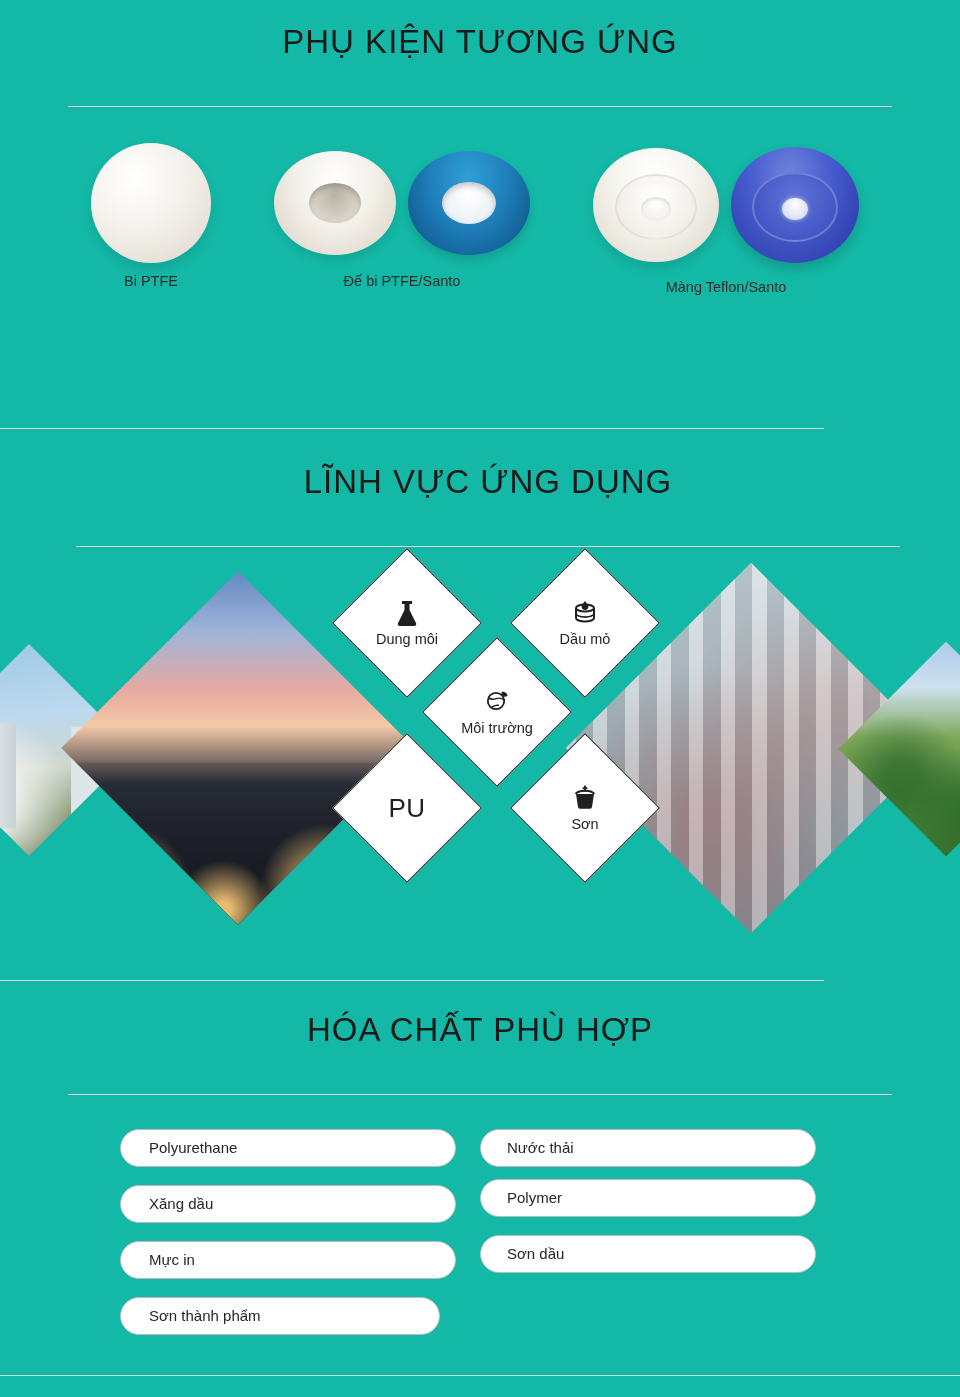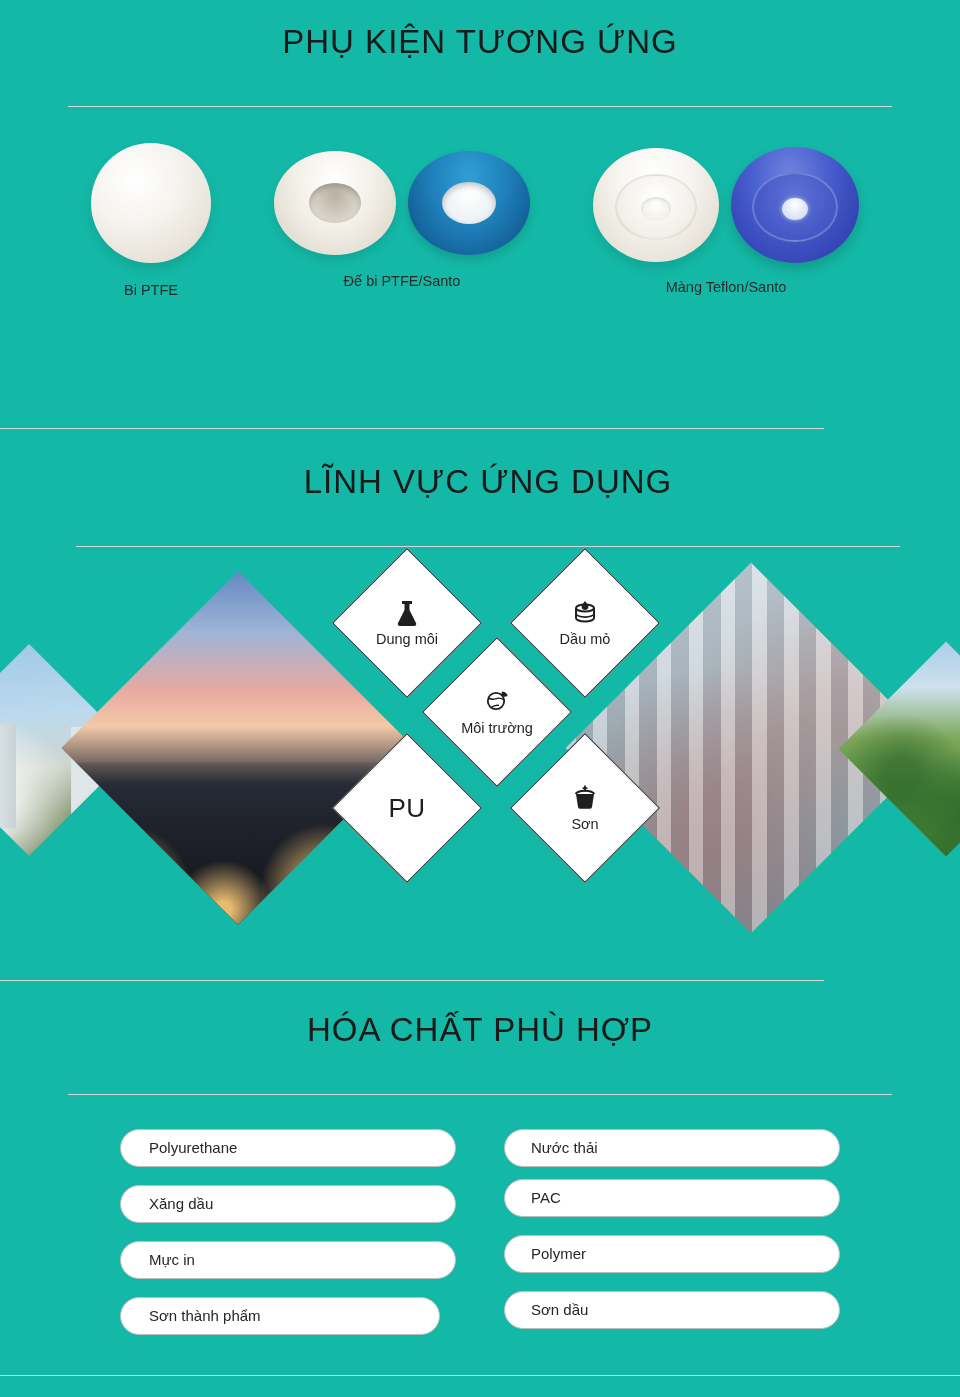--- a/index.html
+++ b/index.html
@@ -43,21 +43,21 @@
     position: relative;
     width: 960px;
     height: 260px;
     margin-top: 16px;
   }
   .acc-group { position: absolute; text-align: center; }
   .acc-caption {
     font-size: 14.5px;
     color: #2b2b2b;
     text-align: center;
-    margin-top: 19px;
+    margin-top: 10px;
     white-space: nowrap;
   }
 
   
   .ball {
     width: 120px; height: 120px; border-radius: 50%;
     background: radial-gradient(circle at 36% 30%, #ffffff 0%, #f6f4ef 38%, #e9e5dc 70%, #d9d4c8 100%);
     box-shadow: 0 6px 12px rgba(0,0,0,0.10);
   }
 
@@ -234,20 +234,21 @@
   #sec-chem { position: absolute; top: 1010px; left: 0; width: 960px; }
   #sec-chem .rule { margin-top: 44px; }
 
   .chem-wrap {
     margin: 34px auto 0;
     width: 720px;
     display: grid;
     grid-template-columns: 336px 336px;
     column-gap: 48px;
     row-gap: 18px;
+    gap: 24px;
   }
   .chem-pill {
     border: 1.2px solid #bdbdbd;
     border-radius: 22px;
     height: 38px;
     display: flex;
     align-items: center;
     padding-left: 28px;
     font-size: 15px;
     color: #262626;
@@ -383,21 +384,20 @@
 
     <div class="chem-wrap">
       <div class="chem-col-left">
         <div class="chem-pill" style="margin-bottom:18px;">Polyurethane</div>
         <div class="chem-pill" style="margin-bottom:18px;text-align:right;">Xăng dầu</div>
         <div class="chem-pill" style="margin-bottom:18px;">Mực in</div>
         <div class="chem-pill" style="width:320px;text-align:right;">Sơn thành phẩm</div>
       </div>
       <div class="chem-col-right">
         <div class="chem-pill" style="margin-bottom:12px;">Nước thải</div>
-        <div class="chem-pill" style="margin-bottom:18px;">PAC</div>
         <div class="chem-pill" style="margin-bottom:18px;">Polymer</div>
         <div class="chem-pill">Sơn dầu</div>
       </div>
     </div>
   </section>
 
   <div class="rule bottom-rule"></div>
 
 </div>
 

